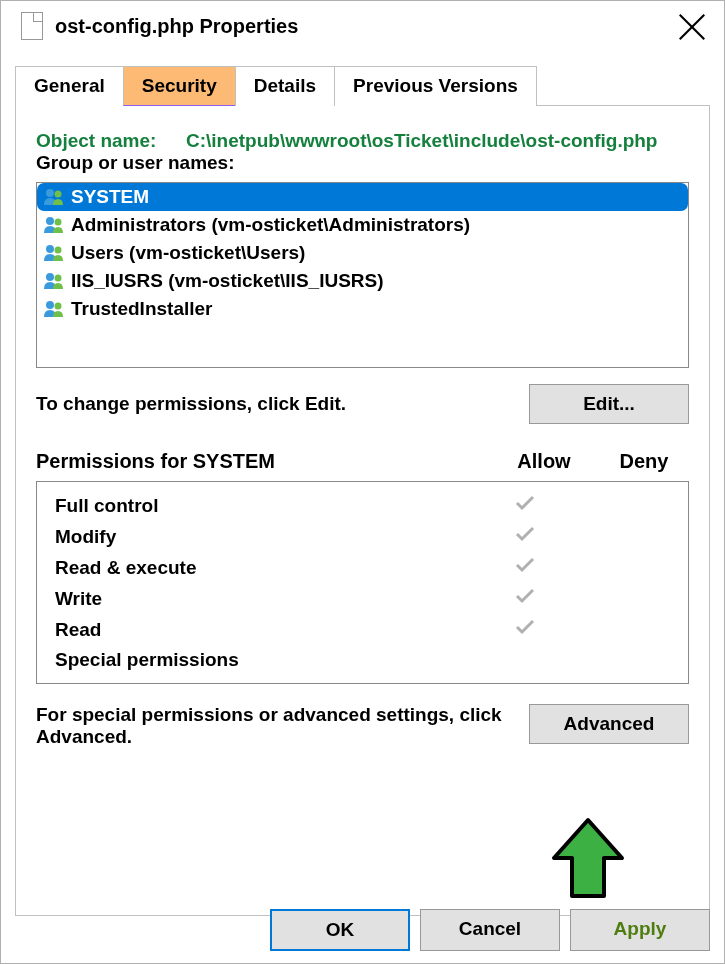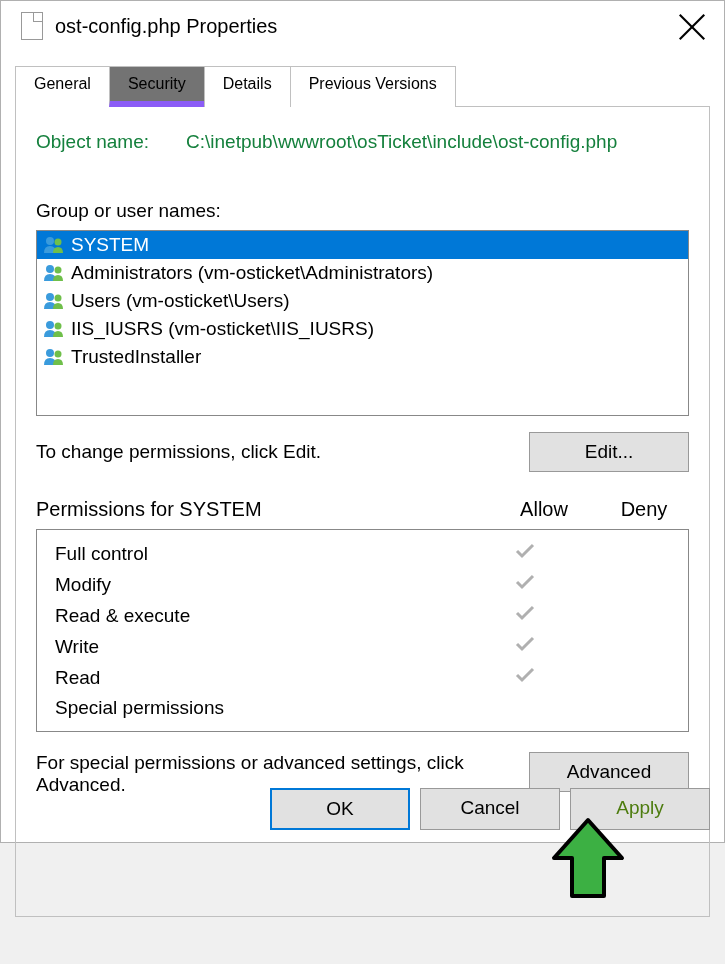--- a/index.html
+++ b/index.html
@@ -9,24 +9,25 @@
     body {
       margin: 0;
       padding: 0;
       background: #f0f0f0;
       width: 725px;
       height: 964px;
       overflow: hidden;
     }
     .window {
       width: 725px;
-      height: 843px;
+      height: 964px;
       background: #ffffff;
       border: 1px solid #b0b0b0;
       position: relative;
+      font-weight: bold;
     }
     .title-bar {
       height: 50px;
       display: flex;
       align-items: center;
       padding: 0 10px 0 20px;
       position: relative;
     }
     .file-icon {
       width: 22px;
@@ -66,33 +67,33 @@
     .content {
       padding: 14px 14px 0 14px;
     }
     .tabs {
       display: flex;
       border-bottom: 1px solid #c0c0c0;
       position: relative;
     }
     .tab {
       padding: 8px 18px;
-      font-size: 16px;
+      font-size: 19px;
       color: #000;
       background: #fff;
       border: 1px solid #c0c0c0;
       border-bottom: none;
       cursor: pointer;
       margin-right: -1px;
       position: relative;
       top: 1px;
     }
     .tab.active {
-      background: #737373;
-      border-bottom: 6px solid #8b5cf6;
+      background: #fdba74;
+      border-bottom: 1px solid #8b5cf6;
     }
     .tab-body {
       border: 1px solid #c0c0c0;
       border-top: none;
       padding: 24px 20px 20px 20px;
       min-height: 810px;
     }
     .row {
       display: flex;
       font-size: 19px;
@@ -102,39 +103,39 @@
       width: 150px;
     }
     .value-cell {
       flex: 1;
       white-space: nowrap;
       overflow: hidden;
     }
     .section-label {
       font-size: 19px;
       margin-bottom: 8px;
-      margin-top: 47px;
     }
     .user-list {
       border: 1px solid #888;
       height: 186px;
       overflow: hidden;
       margin-bottom: 16px;
     }
     .user-item {
       display: flex;
       align-items: center;
       padding: 3px 6px;
       font-size: 19px;
       color: #000;
       cursor: pointer;
     }
     .user-item.selected {
       background: #0078d7;
       color: #fff;
+      border-radius: 7px;
     }
     .user-icon-svg {
       width: 22px;
       height: 18px;
       margin-right: 6px;
       flex-shrink: 0;
     }
     .edit-row {
       display: flex;
       align-items: center;

